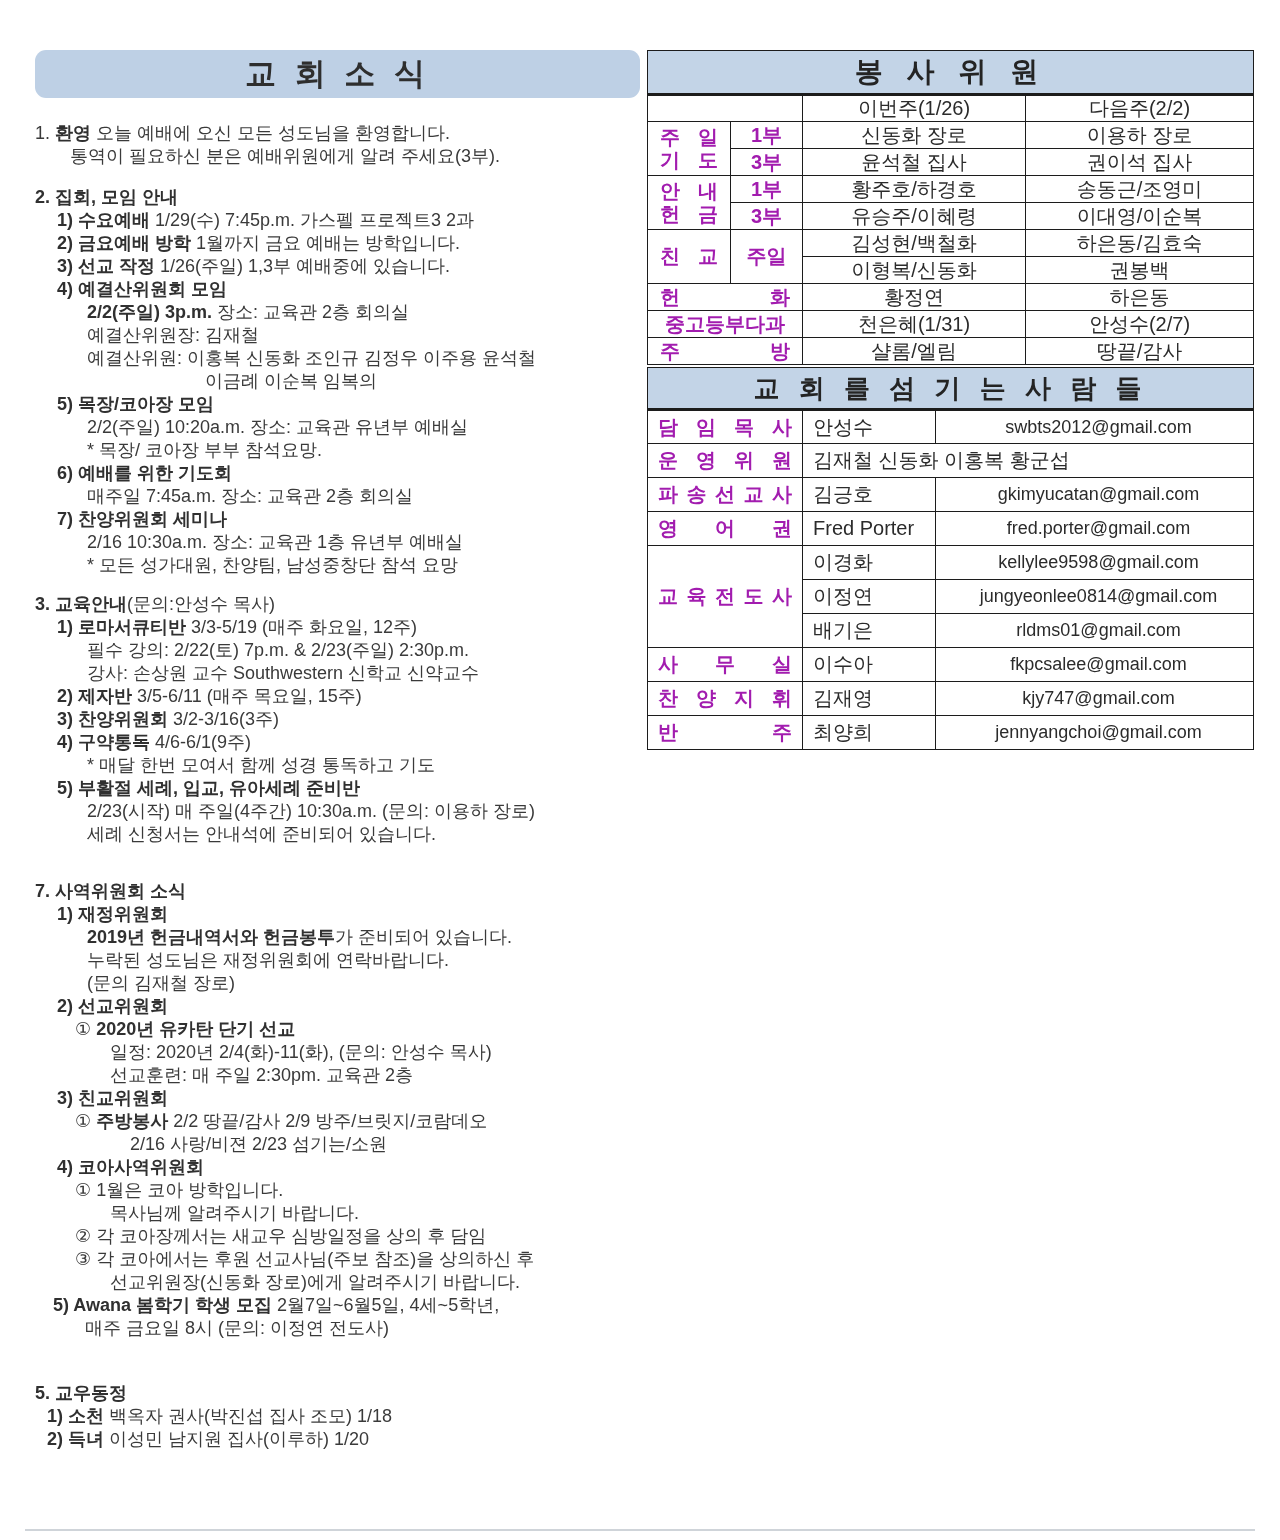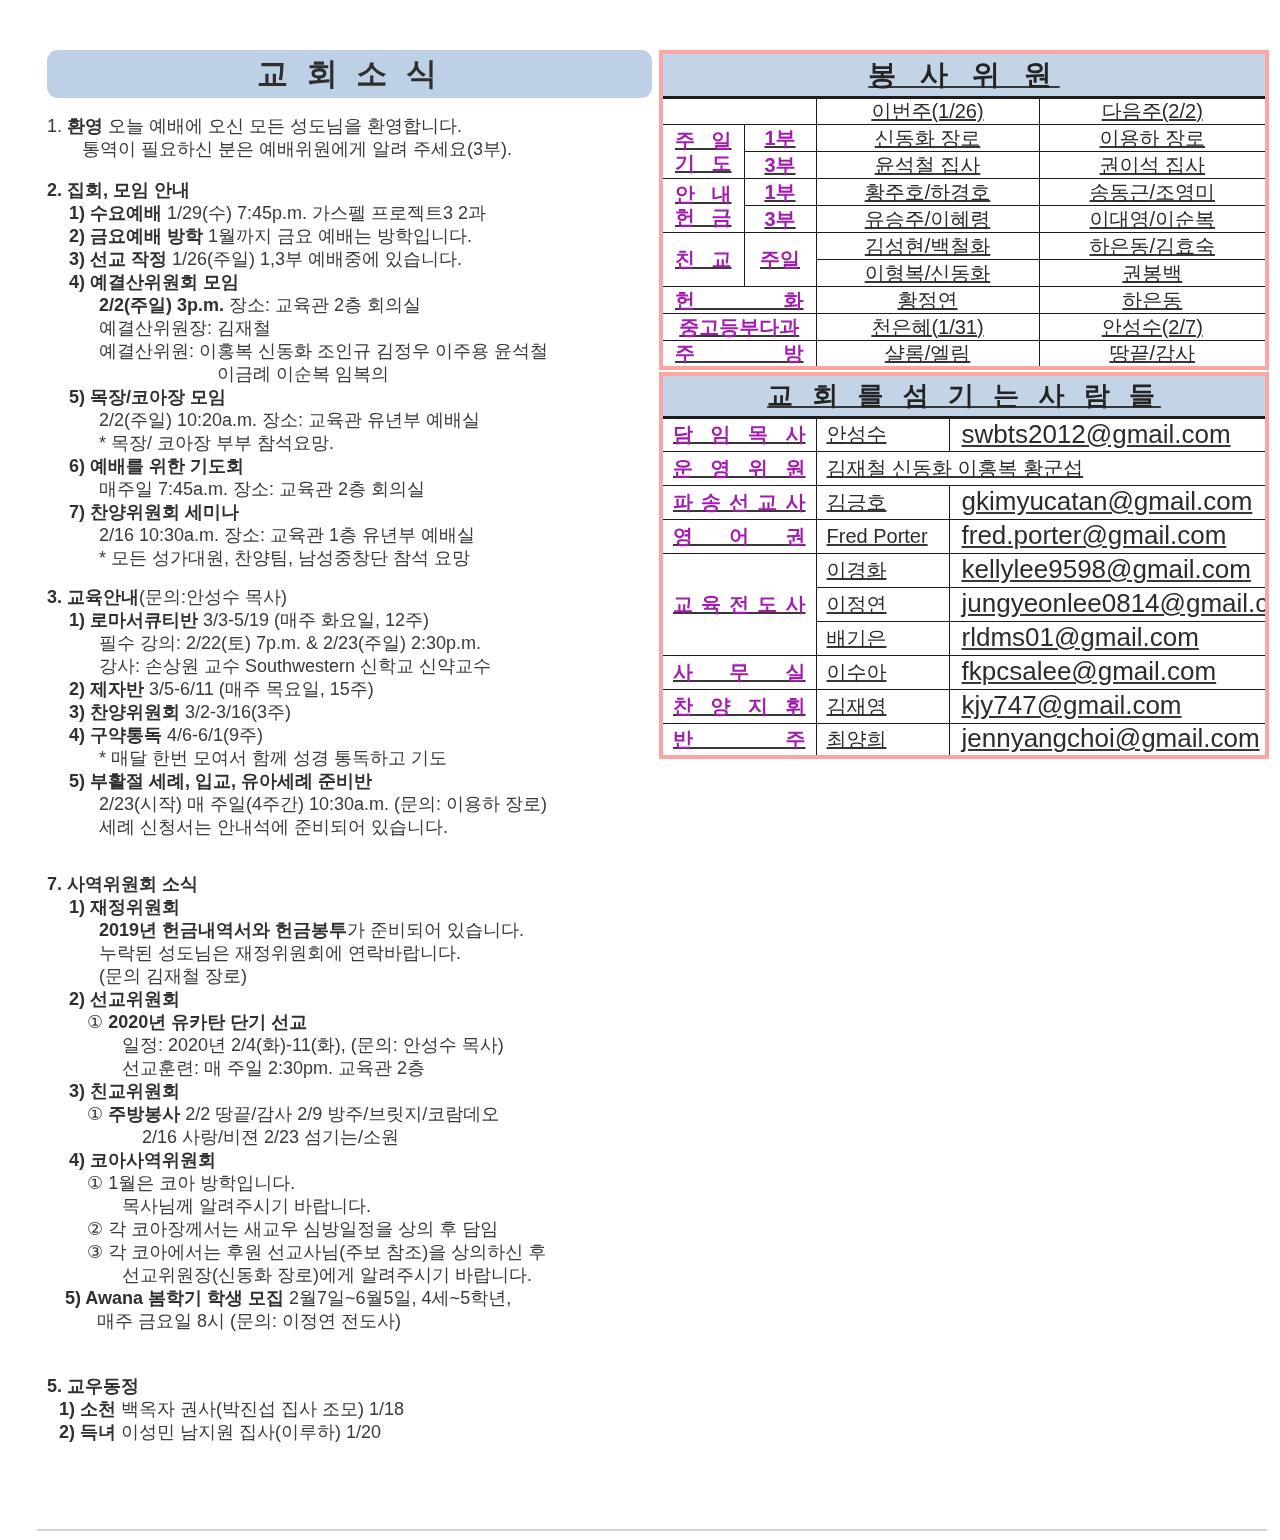--- a/index.html
+++ b/index.html
@@ -1,53 +1,53 @@
 <!DOCTYPE html>
 <html><head>
 <meta charset="utf-8">
 <style>
   html,body{margin:0;padding:0;}
   body{
     width:1280px;height:1540px;background:#ffffff;
     font-family:"Liberation Sans","DejaVu Sans",sans-serif;
     color:#383838;position:relative;overflow:hidden;
   }
-  .page{position:absolute;left:12px;top:0;width:1068px;height:1540px;background:#fff;}
+  .page{position:absolute;left:0;top:0;width:1068px;height:1540px;background:#fff;}
 
   
   .left-col{position:absolute;left:35px;top:50px;width:605px;}
   .title-box{
     height:48px;background:#bed0e5;border-radius:11px;
     text-align:center;line-height:48px;
     font-size:31px;font-weight:bold;color:#2e2e2e;letter-spacing:5px;
   }
-  .lines{margin-top:17px;font-size:18px;line-height:23px;color:#3a3a3a;}
+  .lines{margin-top:24px;font-size:18px;line-height:23px;color:#3a3a3a;}
   .ln{white-space:nowrap;}
   .ln .b{font-weight:bold;color:#303030;}
 
   
   .right-col{position:absolute;left:647px;top:50px;width:606px;}
   table{border-collapse:collapse;table-layout:fixed;width:606px;background:#fff;}
-  table{border:4px solid #fca5a5;text-decoration:underline;}
+  table{border:1px solid #fca5a5;}
   th,td{border:1.6px solid #1c1c1c;overflow:hidden;}
   th.thead{
     background:#c3d4e7;font-weight:bold;color:#242424;text-align:center;
     border-bottom:3px solid #1c1c1c;
   }
   .t1 th.thead{height:40px;font-size:28px;letter-spacing:8px;}
   .t2 th.thead{height:38px;font-size:26px;letter-spacing:6px;}
   .t1 tr{height:27px;}
   .t2 tr{height:34px;}
   td{font-size:20px;color:#2b2b2b;text-align:center;padding:0 4px;line-height:1.15;}
   td.lbl{font-weight:bold;color:#a21caf;}
   td.j, td.j div{text-align:justify;text-align-last:justify;}
   td.j{padding:0 12px;}
   .t2 td.j{padding:4px 10px;}
   td.nm{text-align:left;padding-left:10px;}
-  td.em{text-align:left;padding-left:12px;font-size:26px;}
+  td.em{text-align:center;padding-left:12px;font-size:18px;}
   .t2{margin-top:2px;}
 
   .footer-line{position:absolute;left:25px;top:1529px;width:1230px;height:2px;background:#cfd4d9;}
 </style>
 </head>
 <body>
 
 <div class="page">
 
   <div class="left-col">

